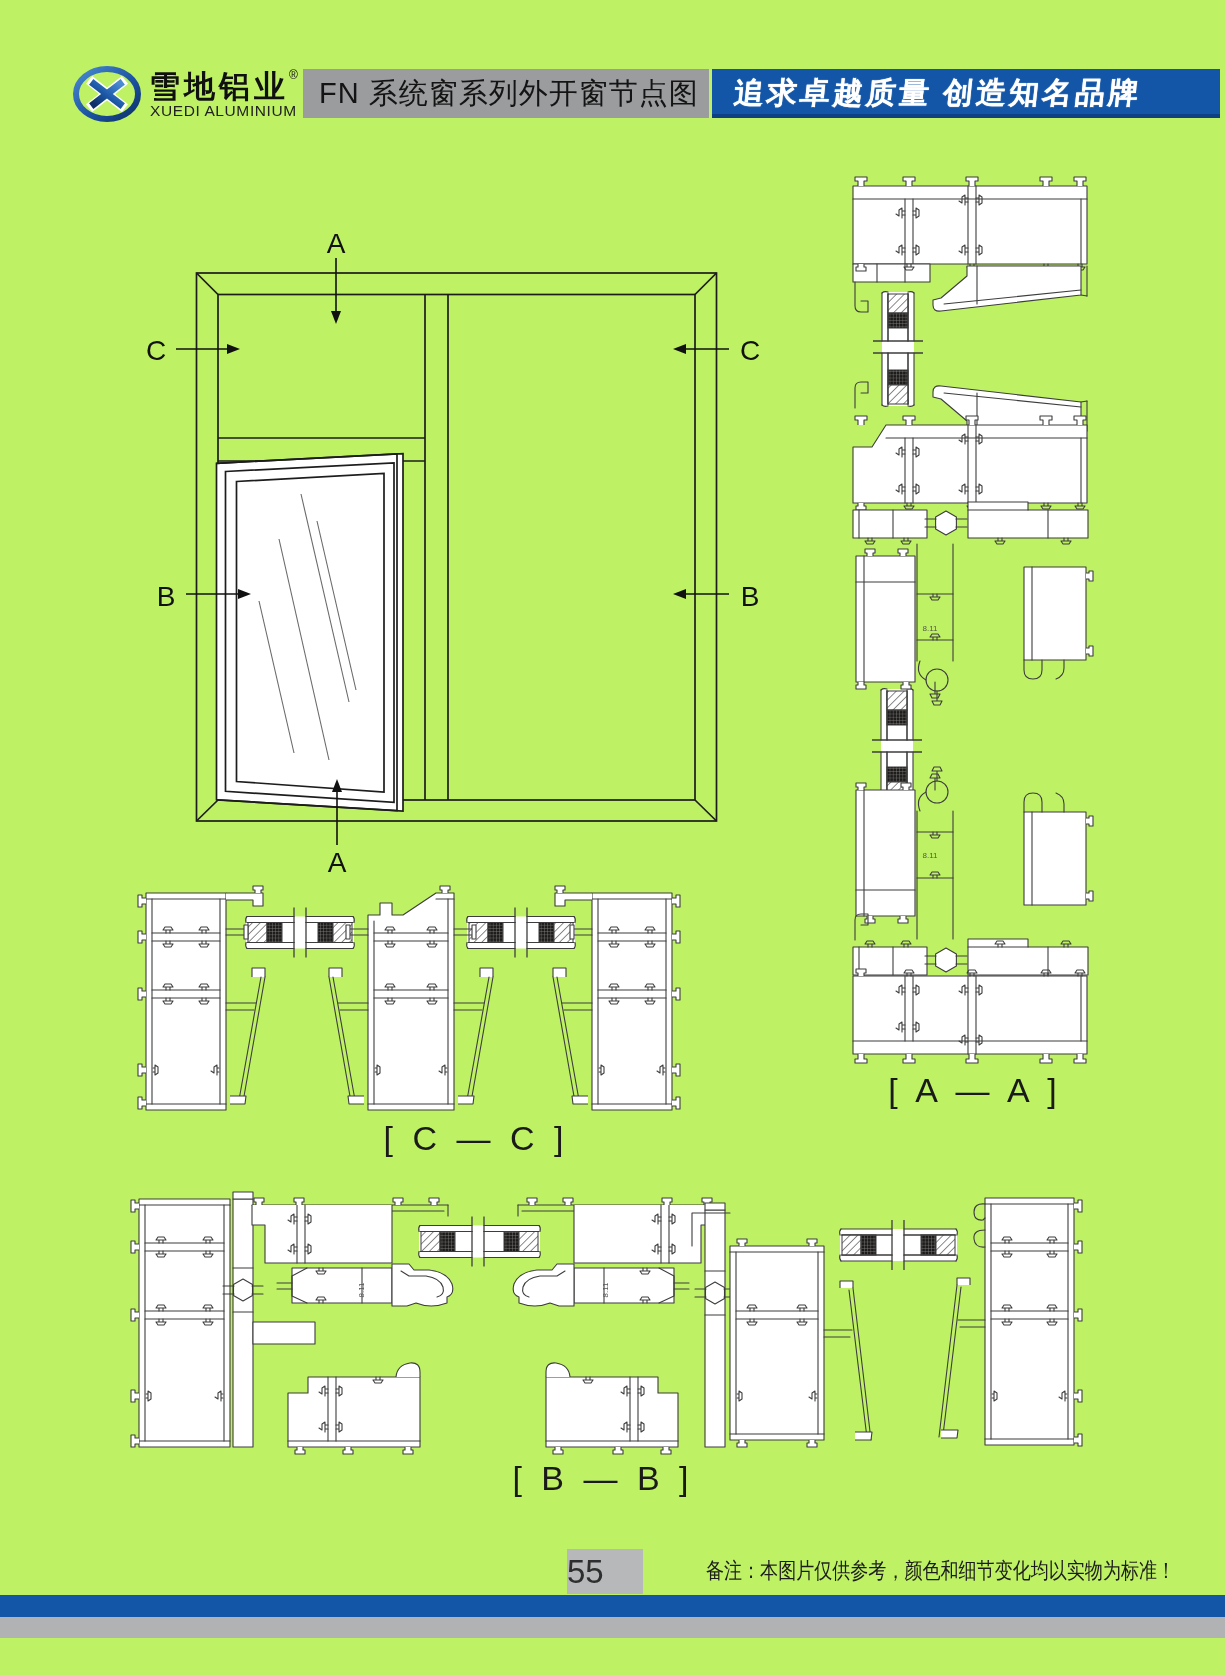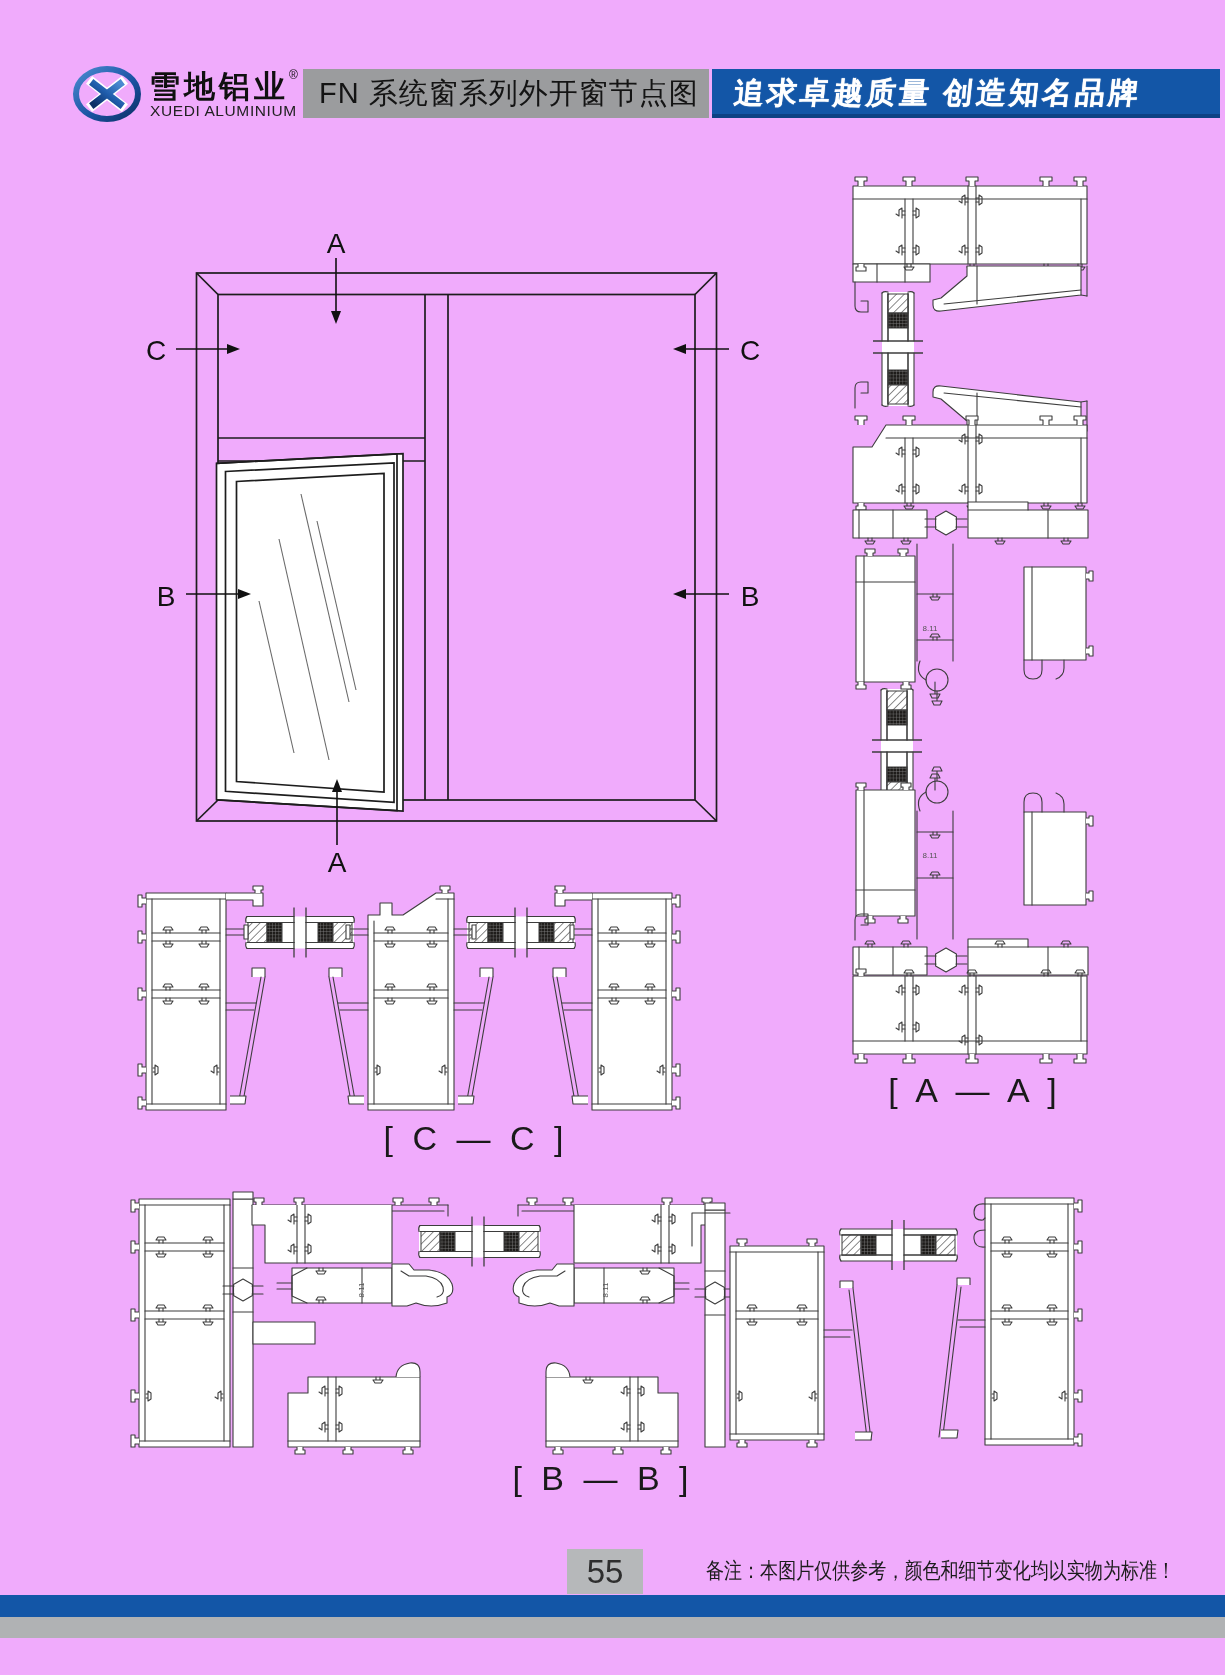--- a/index.html
+++ b/index.html
@@ -1,17 +1,17 @@
 <!DOCTYPE html>
 <html><head>
 <meta charset="utf-8">
 <style>
   html,body { margin:0; padding:0; background:#fff; }
   #page {
-    position:relative; width:1225px; height:1675px; background:#f0abfc;
+    position:relative; width:1225px; height:1675px; background:#bef264;
     font-family:"Liberation Sans", sans-serif; overflow:hidden;
   }
   
   #logo-svg { position:absolute; left:70px; top:64px; }
   .brand-cn {
     position:absolute; left:149px; top:66px; font-size:31px; font-weight:700;
     letter-spacing:4px; color:#101010; white-space:nowrap;
   }
   .brand-cn sup { font-size:12px; font-weight:400; vertical-align:18px; letter-spacing:0; }
   .brand-en {
@@ -49,21 +49,21 @@
   .af { fill:#111; stroke:none; }
   .hz { fill:url(#hz); stroke:#3d3d3d; stroke-width:1; }
   .gd { fill:url(#gd); stroke:#3d3d3d; stroke-width:1; }
   .mk { font:28px "Liberation Sans", sans-serif; fill:#111; text-anchor:middle; }
   .sl { font:500 34px "Liberation Sans", sans-serif; fill:#1a1a1a; letter-spacing:5px; }
   .dm { font:8px "Liberation Sans", sans-serif; fill:#555; }
   .dmv{ font:8px "Liberation Sans", sans-serif; fill:#555; }
   
   .page-box {
     position:absolute; left:567px; top:1549px; width:76px; height:45px;
-    background:#b6b8ba; display:flex; align-items:center; justify-content:center;
+    background:#b6b8ba; display:flex; align-items:center; justify-content:flex-start;
     font-size:33px; color:#2e2e2e;
   }
   .foot-note {
     position:absolute; left:706px; top:1556px; font-size:22px; color:#1c1c1c;
     white-space:nowrap; transform:scaleX(0.82); transform-origin:left center;
   }
   .foot-blue { position:absolute; left:0; top:1595px; width:1225px; height:22px; background:#1356a7; }
   .foot-gray { position:absolute; left:0; top:1617px; width:1225px; height:21px; background:#b0b2b4; }
 </style>
 </head>

